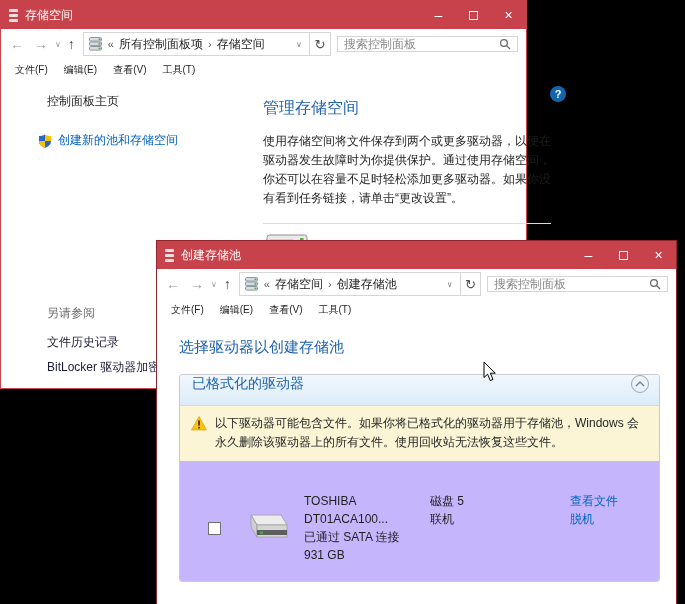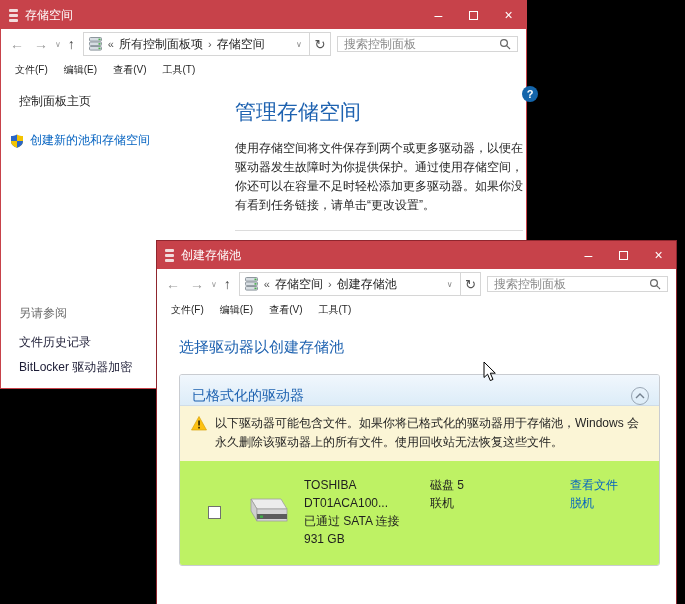--- a/index.html
+++ b/index.html
@@ -44,52 +44,52 @@
                display:flex; align-items:center; padding:0 6px; }
   .searchbox input { border:none; outline:none; flex:1; font-size:12px; color:#333;
                      font-family:"Liberation Sans","DejaVu Sans",sans-serif; min-width:0; }
   .searchbox input::placeholder { color:#8a8a8a; opacity:1; }
 
   
   .menubar { height:22px; display:flex; align-items:center; padding-left:6px; flex:0 0 auto; }
   .menu-item { padding:0 8px; font-size:10px; color:#1f1f1f; }
 
   
-  .content1 { flex:1; display:flex; position:relative; }
+  .content1 { flex:1; display:flex; position:relative;margin-left:28px; }
   .sidebar { width:218px; position:relative; padding-top:12px; flex:0 0 auto; }
   .side-home { margin-left:18px; color:#1f1f1f; }
   .side-task { display:flex; align-items:center; gap:6px; margin:22px 0 0 9px; }
   .side-task span { color:#0563c1; }
   .side-bottom { position:absolute; left:18px; bottom:12px; }
   .see-also { color:#6d6d6d; margin-bottom:12px; }
   .side-link { display:block; color:#1c1c35; margin-top:8px; text-decoration:none; }
   .main1 { flex:1; padding:17px 14px 0 16px; position:relative; }
-  .page-heading { color:#1e62b0; font-size:21px; }
+  .page-heading { color:#1e62b0; font-size:16px; }
   .desc { margin-top:13px; width:293px; line-height:19px; color:#1f1f1f; }
   .divider { width:288px; border-top:1px solid #dcdcdc; margin-top:15px; }
   .create-row { display:flex; align-items:center; margin-top:9px; }
   .create-row .shield { margin-left:15px; }
   .create-link { color:#0563c1; margin-left:6px; }
   .help-badge { position:absolute; top:5px; right:4px; width:16px; height:16px; border-radius:50%;
                 background:#1465ab; color:#fff; font-size:11px; font-weight:bold;
                 display:flex; align-items:center; justify-content:center; }
 
   
   .content2 { flex:1; position:relative; background:#fff; }
   .heading2 { margin:17px 0 0 22px; color:#1e62b0; font-size:15px; }
   .section { margin:17px 16px 0 22px; border:1px solid #c9ccd1; border-radius:3px; overflow:hidden; }
-  .sec-header { height:31px; display:flex; align-items:flex-end;
+  .sec-header { height:31px; display:flex; align-items:flex-start;
                 background:linear-gradient(#f1f7fd,#dcecf8); border-bottom:1px solid #cfdce8;
                 padding:0 10px 0 12px; }
   .sec-title { color:#1e62b0; font-size:14px; }
   .collapse-btn { margin-left:auto; width:18px; height:18px; border-radius:50%;
                   border:1px solid #9aa7b5; display:flex; align-items:center; justify-content:center; }
   .warnbox { background:#fbf5d6; display:flex; gap:8px; padding:8px 14px 9px 11px; }
   .warn-text { line-height:19px; color:#1f1f1f; }
-  .drive-row { display:flex; align-items:flex-start; padding:15px 0 17px 0; background:#bef264; }
+  .drive-row { display:flex; align-items:flex-start; padding:31px 0 17px 0; background:#c4b5fd; }
   .checkbox { width:13px; height:13px; border:1px solid #707070; background:#fff;
               margin-left:28px; align-self:center; flex:0 0 auto; }
   .drive-icon-wrap { margin-left:20px; align-self:center; flex:0 0 auto; }
   .dcol { line-height:18px; }
   .dcol-1 { margin-left:15px; width:126px; }
   .dcol-2 { width:128px; }
   .dcol-3 a, .link { color:#0563c1; text-decoration:none; display:block;margin-left:12px; }
 
   .cursor { position:absolute; left:483px; top:361px; z-index:10; pointer-events:none; }
   a { text-decoration:none; }

